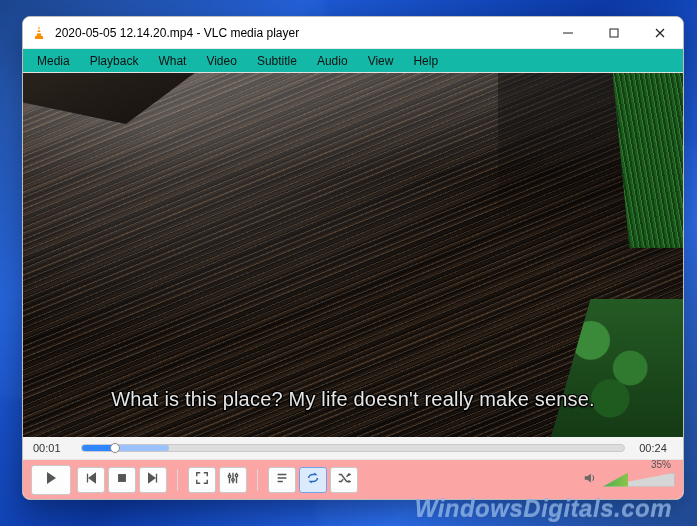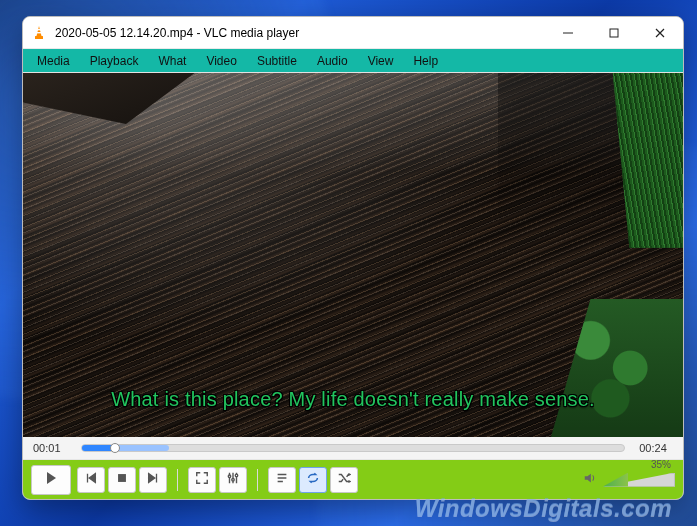--- a/index.html
+++ b/index.html
@@ -91,21 +91,21 @@
     position: absolute; right: 0; bottom: 0; width: 20%; height: 38%;
     background:
       radial-gradient(circle at 30% 30%, #3a8a3a 0 14%, transparent 15%),
       radial-gradient(circle at 60% 50%, #2f7a2f 0 16%, transparent 17%),
       radial-gradient(circle at 45% 72%, #1f5a1f 0 15%, transparent 16%),
       linear-gradient(#245a24, #153a15);
     clip-path: polygon(30% 0, 100% 0, 100% 100%, 0 100%);
   }
   .subtitle {
     position: absolute; left: 50%; bottom: 26px; transform: translateX(-50%);
-    color: #22c55e; font-size: 20px; font-family: Arial, sans-serif;
+    color: #e5e5e5; font-size: 20px; font-family: Arial, sans-serif;
     text-shadow:
       1px 1px 0 #000, -1px -1px 0 #000, 1px -1px 0 #000, -1px 1px 0 #000,
       0 2px 2px rgba(0,0,0,0.8);
     white-space: nowrap; letter-spacing: 0.2px;
   }
 
   .seekbar {
     height: 22px; display: flex; align-items: center; gap: 8px;
     padding: 0 10px; background: #f4f4f4;
     font-size: 11px; color: #333;
@@ -125,21 +125,21 @@
     background: #2f86ff; border-radius: 4px;
   }
   .knob {
     position: absolute; left: 6%; top: 50%; width: 10px; height: 10px;
     border-radius: 50%; background: #fff; border: 1px solid #888;
     transform: translate(-50%, -50%);
   }
 
   .controls {
     height: 40px; display: flex; align-items: center; gap: 6px;
-    padding: 0 8px; background: #84cc16; border-top: 1px solid #e6e6e6;
+    padding: 0 8px; background: #fca5a5; border-top: 1px solid #e6e6e6;
   }
   .btn {
     height: 26px; min-width: 28px; padding: 0 4px;
     display: inline-flex; align-items: center; justify-content: center;
     background: #fdfdfd; border: 1px solid #c7c7c7; border-radius: 3px;
     color: #444;
   }
   .btn.play { width: 40px; height: 30px; }
   .btn svg { width: 14px; height: 14px; }
   .btn.play svg { width: 16px; height: 16px; }

